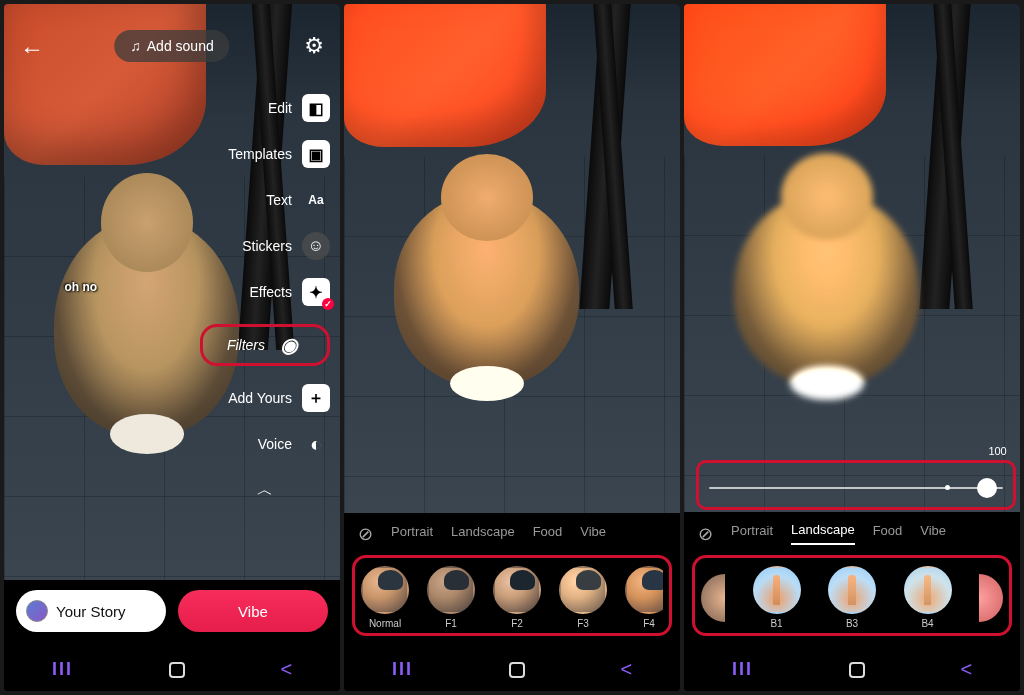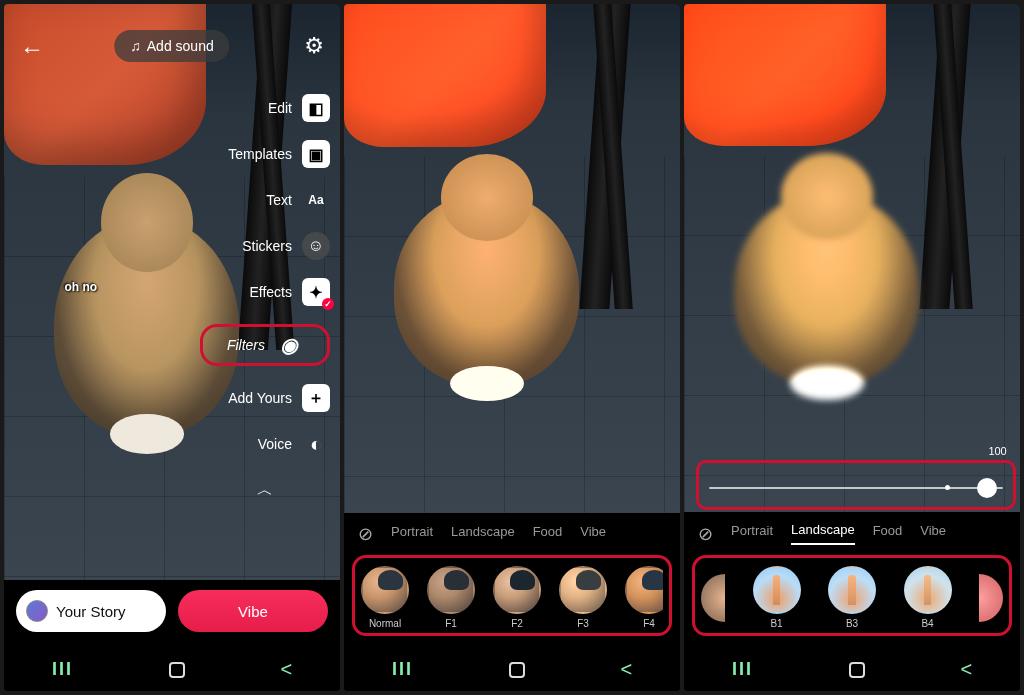--- a/index.html
+++ b/index.html
@@ -203,21 +203,21 @@
     font-weight:500;
   }
 
   
   .navbar {
     display:flex;
     justify-content:space-around;
     align-items:center;
     padding:16px 0 10px;
     background:#000;
-    color:#86efac;
+    color:#8b5cf6;
     font-size:18px;
   }
   .nav-recent { letter-spacing:2px; font-weight:600; }
   .nav-home { width:16px;height:16px;border:2px solid #ddd;border-radius:4px; }
   .nav-back-g { font-size:20px; }
 
   
   .filter-panel {
     background:#000;
     padding:10px 0 6px;

